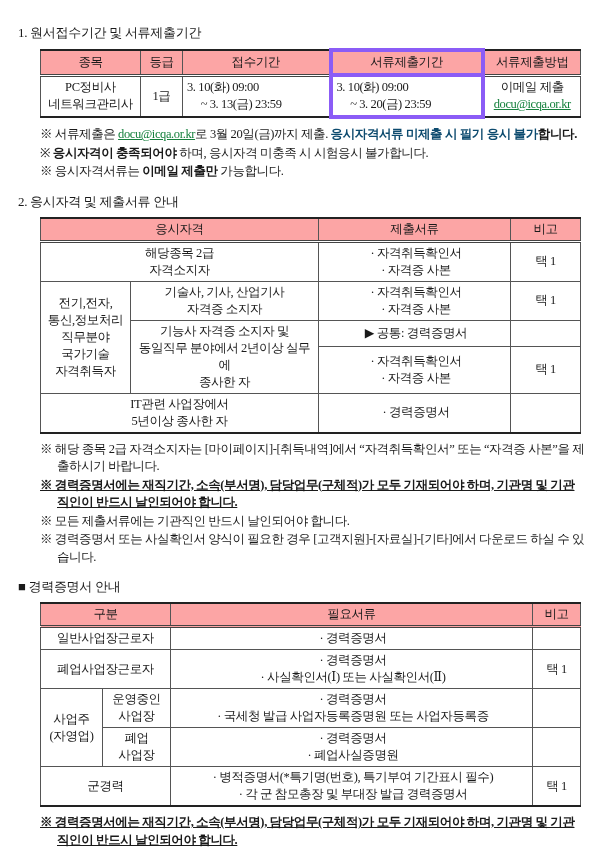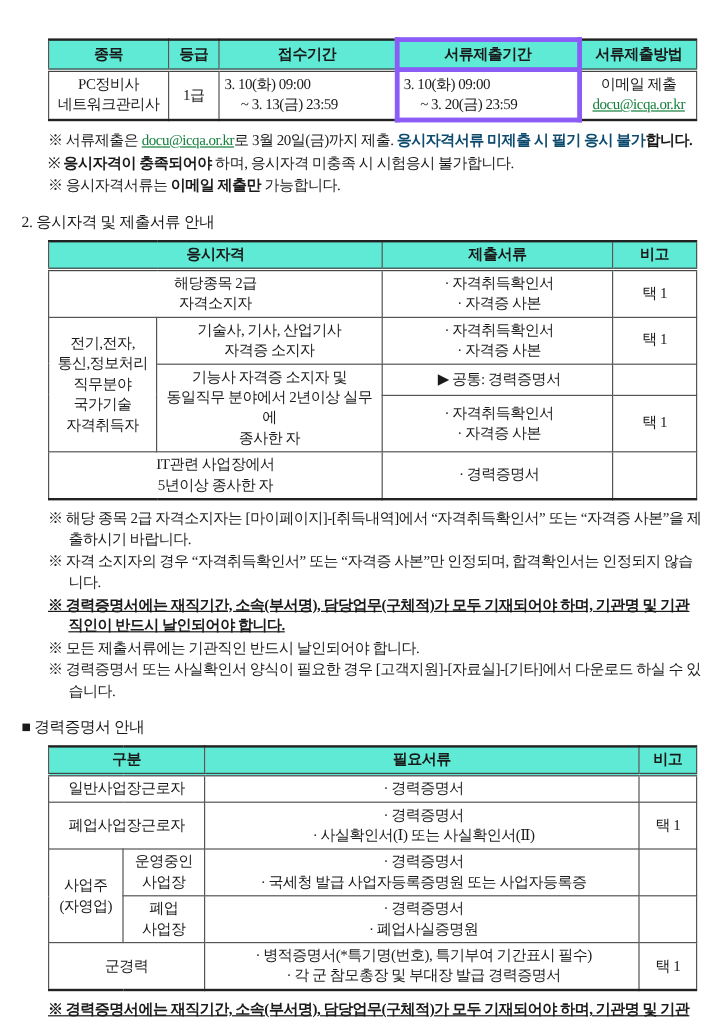--- a/index.html
+++ b/index.html
@@ -17,21 +17,21 @@
   table {
     border-collapse: collapse; table-layout: fixed;
     width: 540px; margin: 7px 0 7px 22px;
     border-top: 2px solid #222; border-bottom: 2px solid #222;
     letter-spacing: -0.4px;
   }
   th, td {
     border: 1px solid #555; padding: 2px 4px;
     vertical-align: middle; text-align: center; line-height: 17px;
   }
-  thead th { background: #5eead4; border-bottom: 3px double #444; font-weight: bold; margin-left: 32px; }
+  thead th { background: #fca5a5; border-bottom: 3px double #444; font-weight: normal; margin-left: 32px; }
   td.docs { text-align: center; padding-left: 7px; }
   .ml { white-space: pre-line; }
   .pw { white-space: pre-wrap; text-align: left; }
   .thick { border: 4px solid #8b5cf6; }
   tr.subrow td { border-top: 1px dashed #b5b5b5; }
   a.email { color: #15803d; text-decoration: underline; cursor: pointer; }
 
   .notes { margin: 6px 0 6px 22px; }
   .note {
     line-height: 17.5px; letter-spacing: -0.4px;
@@ -39,20 +39,21 @@
   }
   .em-note { font-weight: bold; text-decoration: underline; }
   .red { color: #0c4a6e; font-weight: bold; }
   .b { font-weight: bold; }
 </style>
 </head>
 <body>
 
 <div class="page">
 
+  <div class="sec-title">1. 원서접수기간 및 서류제출기간</div>
 
   <table>
     <colgroup>
         <col style="width:100px">
         <col style="width:42px">
         <col style="width:148px">
         <col style="width:152px">
         <col style="width:98px">
       </colgroup>
     <thead>
@@ -139,21 +140,20 @@
         <td colspan="2" class="ml">IT관련 사업장에서
 5년이상 종사한 자</td>
         <td class="docs ml">· 경력증명서</td>
         <td></td>
       </tr>
     </tbody>
   </table>
 
   <div class="notes">
     <div class="note">※ 해당 종목 2급 자격소지자는 [마이페이지]-[취득내역]에서 “자격취득확인서” 또는 “자격증 사본”을 제출하시기 바랍니다.</div>
-    <div class="note">※ 자격 소지자의 경우 “자격취득확인서” 또는 “자격증 사본”만 인정되며, 합격확인서는 인정되지 않습니다.</div>
     <div class="note em-note">※ 경력증명서에는 재직기간, 소속(부서명), 담당업무(구체적)가 모두 기재되어야 하며, 기관명 및 기관직인이 반드시 날인되어야 합니다.</div>
     <div class="note">※ 모든 제출서류에는 기관직인 반드시 날인되어야 합니다.</div>
     <div class="note">※ 경력증명서 또는 사실확인서 양식이 필요한 경우 [고객지원]-[자료실]-[기타]에서 다운로드 하실 수 있습니다.</div>
   </div>
 
   <div class="sec-title mt1">■ 경력증명서 안내</div>
 
   <table>
     <colgroup>
         <col style="width:62px">

